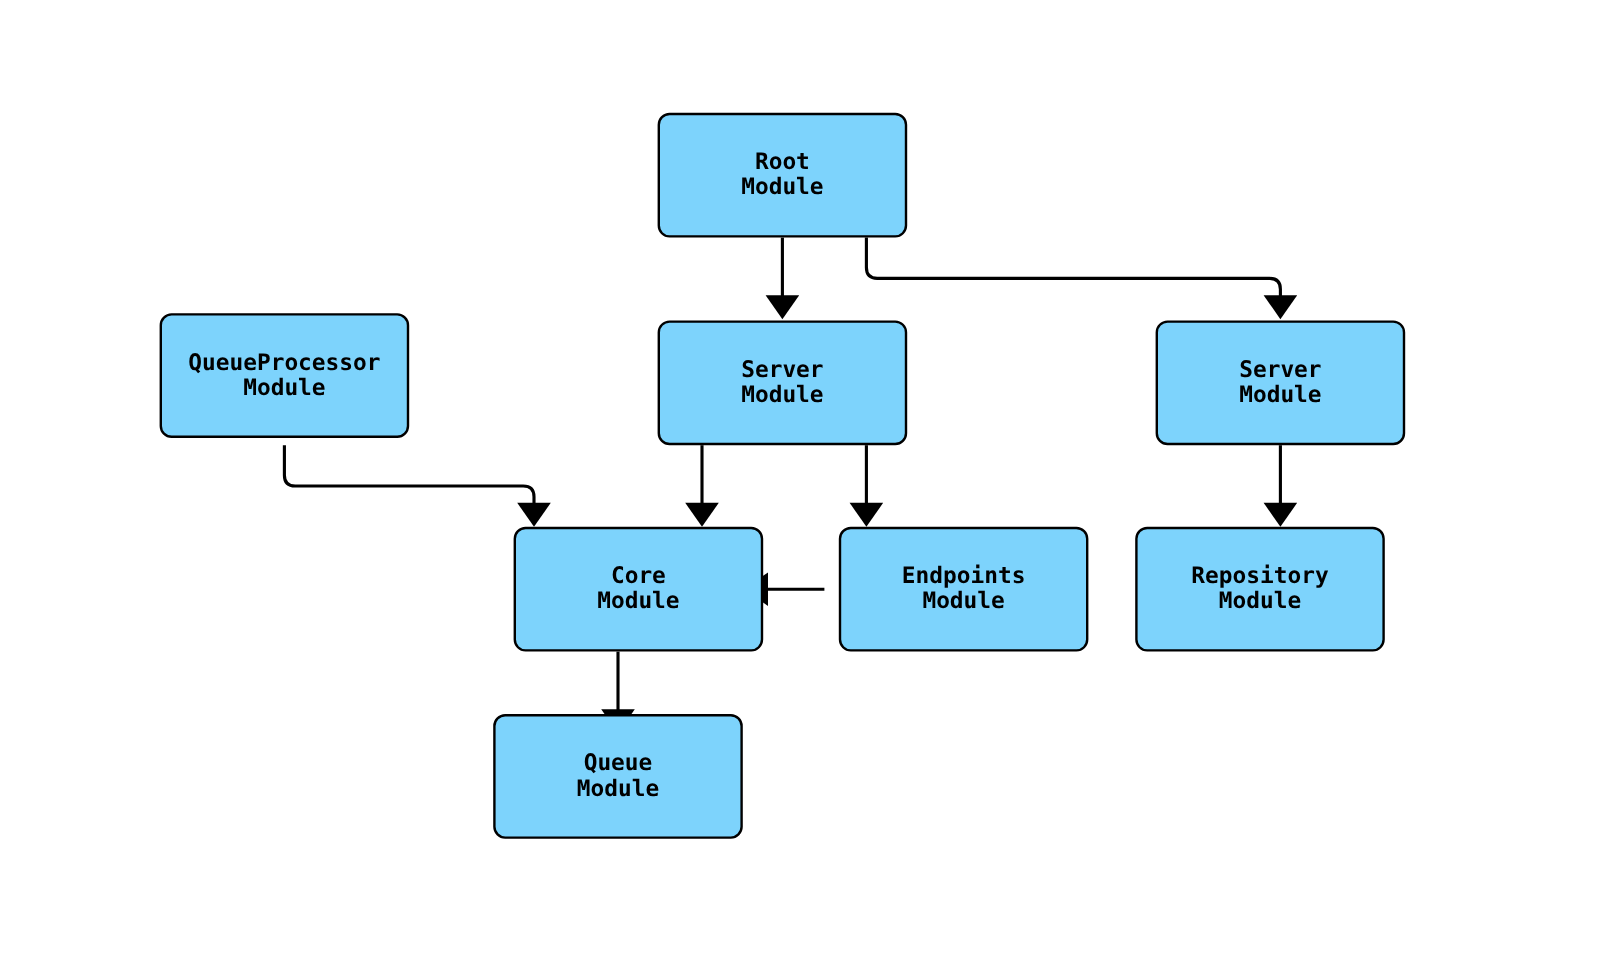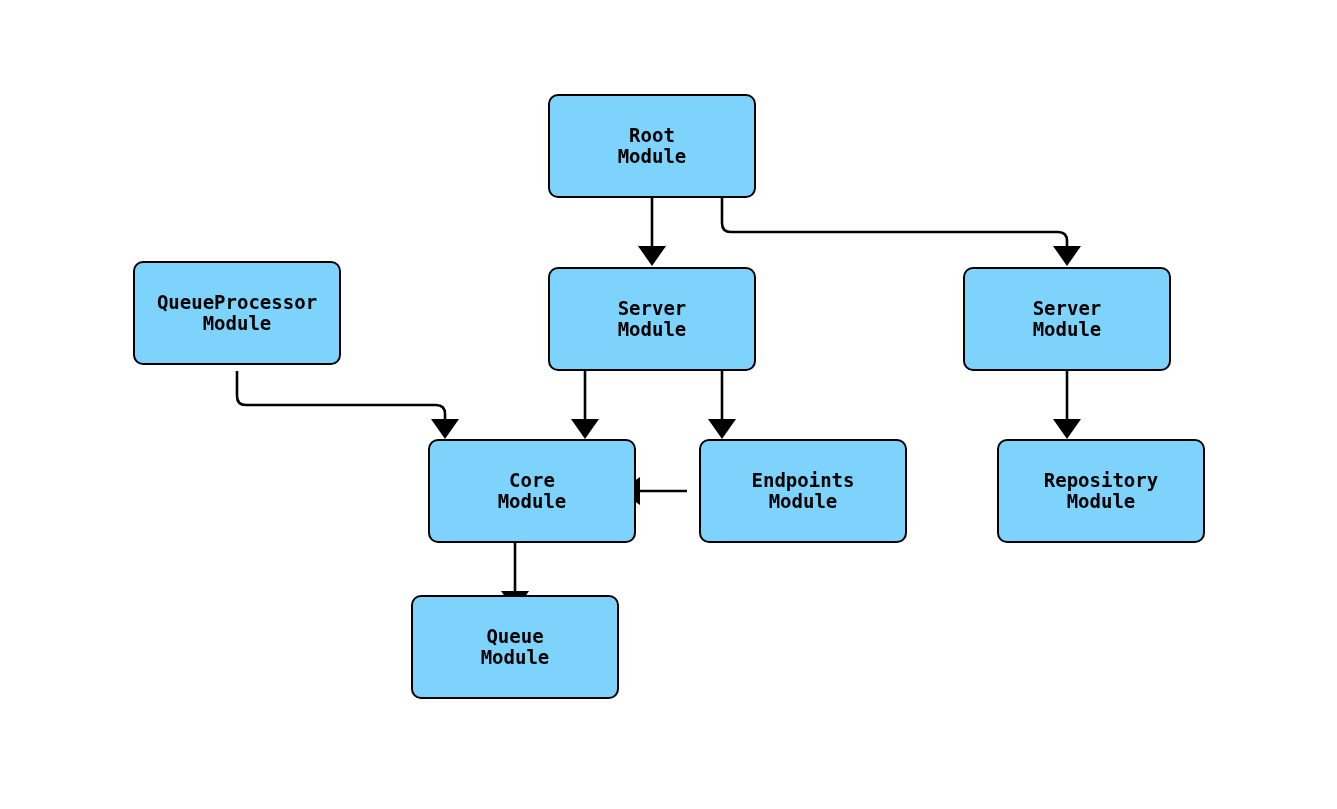--- a/index.html
+++ b/index.html
@@ -46,21 +46,21 @@
     font-weight: 700;
     font-size: 19px;
     line-height: 21.5px;
   }
   .n-root          { left: 548px; top:  94px; }
   .n-server        { left: 548px; top: 267px; }
   .n-queueproc     { left: 133px; top: 261px; }
   .n-global        { left: 963px; top: 267px; }
   .n-core          { left: 428px; top: 439px; }
   .n-endpoints     { left: 687px; top: 439px; margin-left: 12px; }
-  .n-repository    { left: 997px; top: 439px; }
+  .n-repository    { left: 946px; top: 439px; }
   .n-queue         { left: 411px; top: 595px; }
 </style>
 </head>
 <body>
 
 <div class="canvas">
 
   <svg class="edges" width="1337" height="809" viewBox="0 0 1337 809">
 
     <g>

